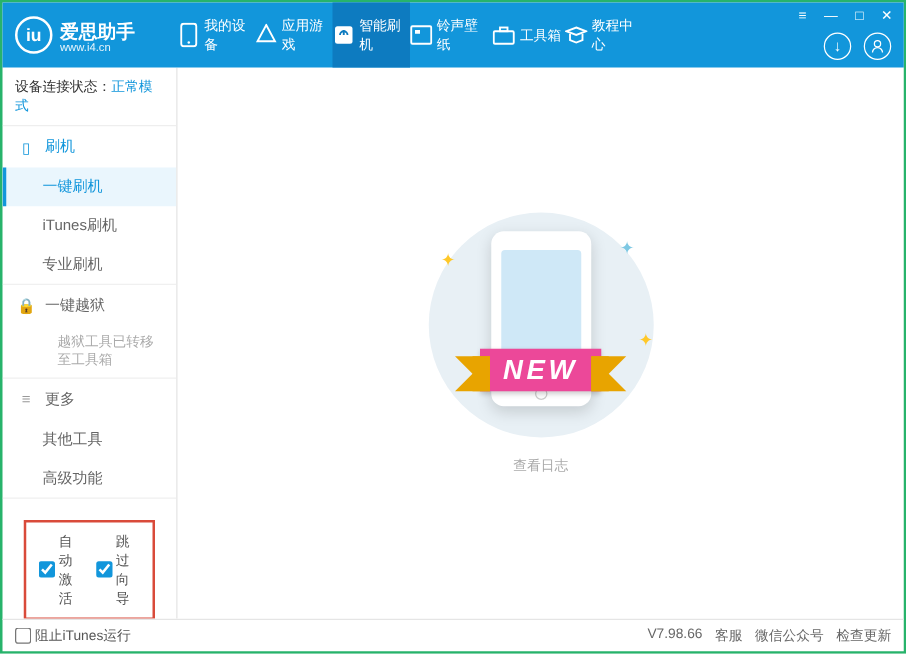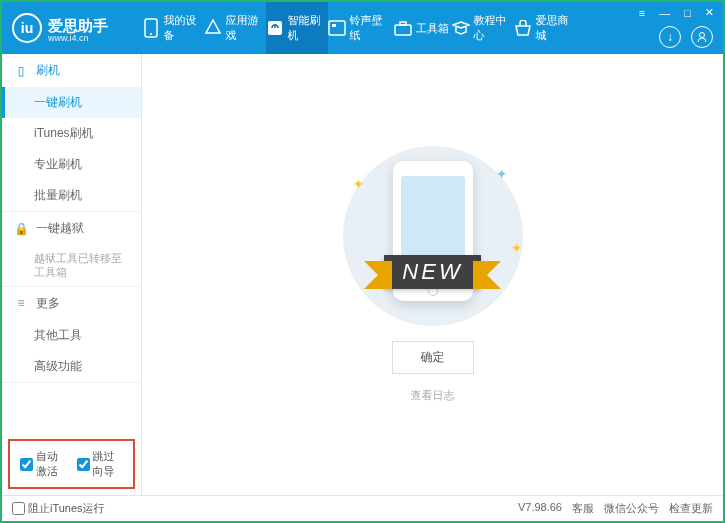--- a/index.html
+++ b/index.html
@@ -24,32 +24,32 @@
 .status-val{color:#1296db}
 .side-section{border-bottom:1px solid #f0f0f0}
 .side-head{display:flex;align-items:center;padding:8px 12px;color:#666;gap:8px}
 .side-head.blue{color:#1296db}
 .side-head .hicon{width:14px;text-align:center;color:#999}
 .side-head.blue .hicon{color:#1296db}
 .side-items{padding-left:0}
 .side-item{padding:7px 14px 7px 32px;color:#666;cursor:pointer;position:relative}
 .side-item.active{color:#1296db;background:#eaf6fd}
 .side-item.active::before{content:"";position:absolute;left:0;top:0;bottom:0;width:3px;background:#1296db}
-.side-note{padding:6px 12px 6px 32px;color:#aaa;font-size:11px;line-height:1.3}
-.checkbox-row{padding:8px 10px;display:flex;gap:10px;border-top:1px solid #eee;border:2px solid #d94a3a;margin:6px}
+.side-note{padding:6px 12px 6px 44px;color:#aaa;font-size:11px;line-height:1.3}
+.checkbox-row{padding:8px 10px;display:flex;gap:10px;border-top:1px solid #eee;border:2px solid #d94a3a;margin:17px}
 .cb{display:flex;align-items:center;gap:3px;font-size:11px;color:#555}
 .cb input{accent-color:#1296db}
 .main{flex:1;display:flex;flex-direction:column;align-items:center;justify-content:center;position:relative}
 .illustration{width:200px;height:180px;position:relative;margin-bottom:15px}
 .bg-circle{width:180px;height:180px;background:#e8f0f5;border-radius:50%;position:absolute;left:10px;top:0}
 .phone{width:80px;height:140px;background:#fff;border-radius:10px;position:absolute;left:60px;top:15px;box-shadow:0 4px 12px rgba(0,0,0,.15)}
 .phone::after{content:"";position:absolute;left:8px;right:8px;top:15px;bottom:18px;background:#cfe8f7;border-radius:3px}
 .phone-btn{position:absolute;bottom:5px;left:50%;transform:translateX(-50%);width:10px;height:10px;border:1px solid #ccc;border-radius:50%}
 .ribbon{position:absolute;bottom:35px;left:0;right:0;height:38px;display:flex;align-items:center;justify-content:center}
-.ribbon-body{background:#404040;color:#fff;font-weight:400;font-size:22px;padding:4px 18px;letter-spacing:3px;position:relative;font-style:italic;box-shadow:0 2px 4px rgba(0,0,0,.2)}
+.ribbon-body{background:#ec4899;color:#fff;font-weight:700;font-size:22px;padding:4px 18px;letter-spacing:3px;position:relative;font-style:italic;box-shadow:0 2px 4px rgba(0,0,0,.2)}
 .ribbon-body::before,.ribbon-body::after{content:"";position:absolute;top:6px;border:14px solid #e8a400;width:0;height:0}
 .ribbon-body::before{left:-20px;border-left-color:transparent}
 .ribbon-body::after{right:-20px;border-right-color:transparent}
 .star{position:absolute;color:#ffc828;font-size:14px}
 .success-text{font-size:15px;color:#333;margin-bottom:18px}
 .confirm-btn{border:1px solid #ddd;background:#fff;padding:7px 28px;font-size:12px;color:#555;cursor:pointer;margin-bottom:14px}
 .log-link{font-size:11px;color:#aaa;cursor:pointer}
 .footer{height:26px;border-top:1px solid #e5e5e5;display:flex;align-items:center;padding:0 10px;font-size:11px;color:#666;justify-content:space-between}
 .footer-left{display:flex;align-items:center;gap:5px}
 .footer-right{display:flex;gap:10px}
@@ -116,60 +116,53 @@
       </div>
       <div class="nav-item">
         <div class="nav-icon">
             <svg width="18" height="16" viewBox="0 0 18 16">
               <path d="M9 2 L17 5 L9 8 L1 5 Z" fill="none" stroke="#fff" stroke-width="1.5"></path>
               <path d="M4 7 L4 12 L9 14 L14 12 L14 7" fill="none" stroke="#fff" stroke-width="1.5"></path>
             </svg>
           </div>
         <span>教程中心</span>
       </div>
-      <div class="nav-item">
-        <div class="nav-icon">
-            <svg width="18" height="16" viewBox="0 0 18 16">
-              <path d="M2 6 L16 6 L14 15 L4 15 Z" fill="none" stroke="#fff" stroke-width="1.5"></path>
-              <path d="M6 6 L6 3 A3 3 0 0 1 12 3 L12 6" fill="none" stroke="#fff" stroke-width="1.5"></path>
-            </svg>
-          </div>
-        <span>爱思商城</span>
-      </div>
     </div>
     <div class="win-controls">
       <span class="win-btn">≡</span>
       <span class="win-btn">—</span>
       <span class="win-btn">□</span>
       <span class="win-btn">✕</span>
     </div>
     <div class="user-icons">
       <div class="circ-btn">↓</div>
       <div class="circ-btn">
           <svg width="12" height="12" viewBox="0 0 12 12">
             <circle cx="6" cy="4" r="2.5" fill="none" stroke="#fff"></circle>
             <path d="M2 11 A4 4 0 0 1 10 11" fill="none" stroke="#fff"></path>
           </svg>
         </div>
     </div>
   </div>
 
   <div class="body">
     <div class="sidebar">
+      <div class="status-bar">
+        <span>设备连接状态：</span><span class="status-val">正常模式</span>
+      </div>
 
       <div class="side-section">
         <div class="side-head blue">
           <span class="hicon">▯</span>
           <span>刷机</span>
         </div>
         <div class="side-items">
           <div class="side-item active">一键刷机</div>
           <div class="side-item">iTunes刷机</div>
           <div class="side-item">专业刷机</div>
-          <div class="side-item">批量刷机</div>
         </div>
       </div>
 
       <div class="side-section">
         <div class="side-head">
           <span class="hicon">🔒</span>
           <span>一键越狱</span>
         </div>
         <div class="side-note">越狱工具已转移至工具箱</div>
       </div>
@@ -206,21 +199,20 @@
         <span class="star" style="top:30px;left:20px">✦</span>
         <span class="star" style="top:20px;right:25px;color:#7ec8e3">✦</span>
         <span class="star" style="bottom:70px;right:10px">✦</span>
         <div class="phone">
             <div class="phone-btn"></div>
           </div>
         <div class="ribbon">
           <div class="ribbon-body">NEW</div>
         </div>
       </div>
-      <button class="confirm-btn">确定</button>
       <div class="log-link">查看日志</div>
     </div>
   </div>
 
   <div class="footer">
     <div class="footer-left">
       <label class="cb">
           <input type="checkbox" style="">
           <span>阻止iTunes运行</span>
         </label>

